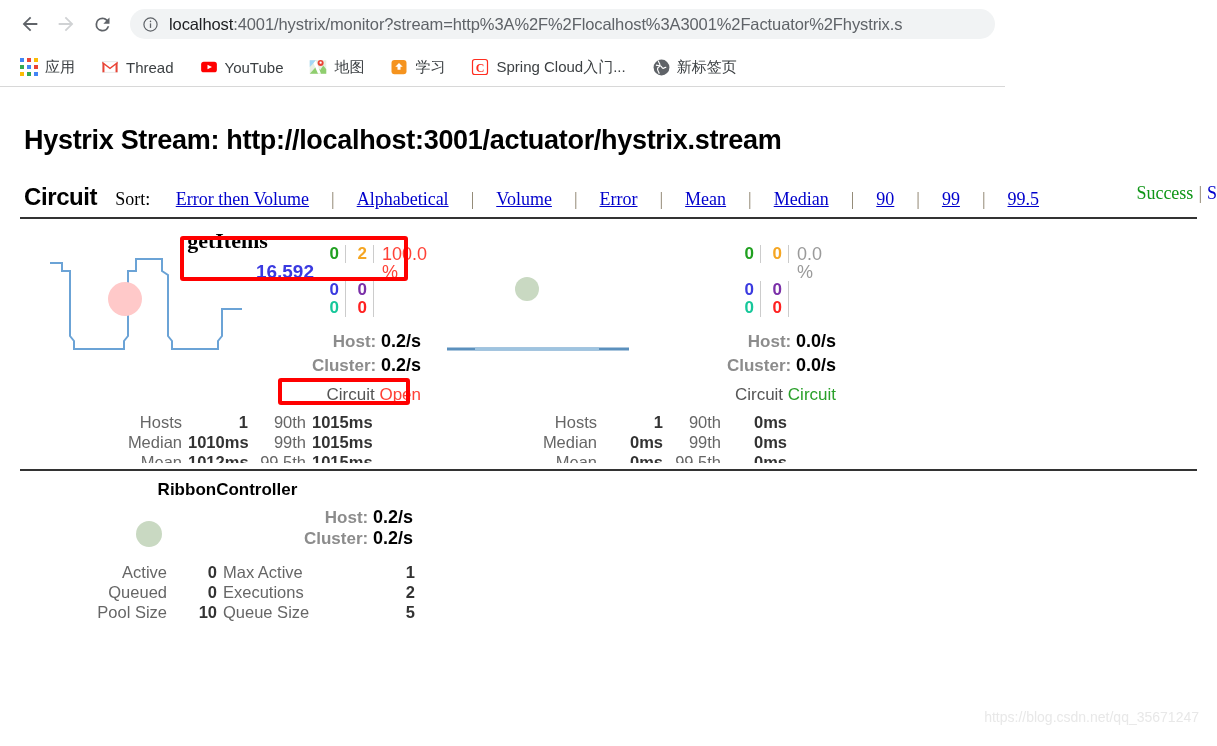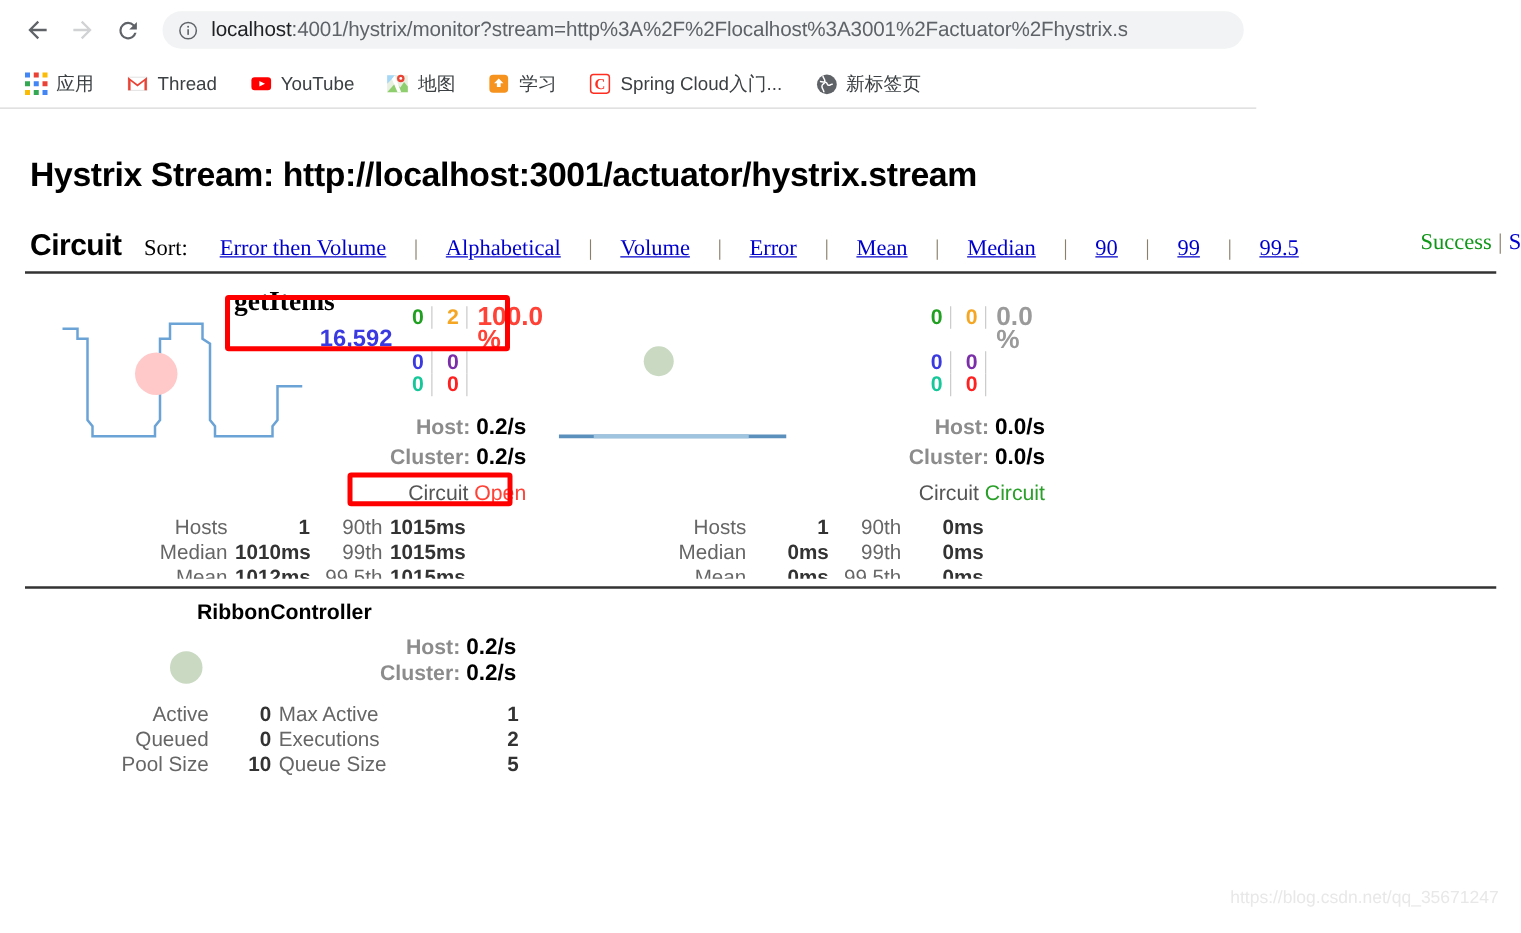--- a/index.html
+++ b/index.html
@@ -208,22 +208,22 @@
     justify-content: flex-end;
     height: 54px;
     padding-right: 4px;
   }
   .rate-num { font-size: 19px; font-weight: bold; color: #3a3ae0; }
   .col-a { grid-column: 2; border-right: 1px solid #ccc; }
   .col-b { grid-column: 3; border-right: 1px solid #ccc; }
   .err-pct {
     grid-column: 4;
     grid-row: 1;
-    font-size: 21px;
-    font-weight: bold;
+    font-size: 18px;
+    font-weight: normal;
     padding-left: 8px;
     line-height: 18px;
   }
   .c-green  { color: #20a020; }
   .c-orange { color: #f5a623; }
   .c-blue   { color: #3a3ae0; }
   .c-purple { color: #7a2fa8; }
   .c-teal   { color: #16c79a; }
   .c-red    { color: #ff2020; }
   .pct-red  { color: #ff4136; }

